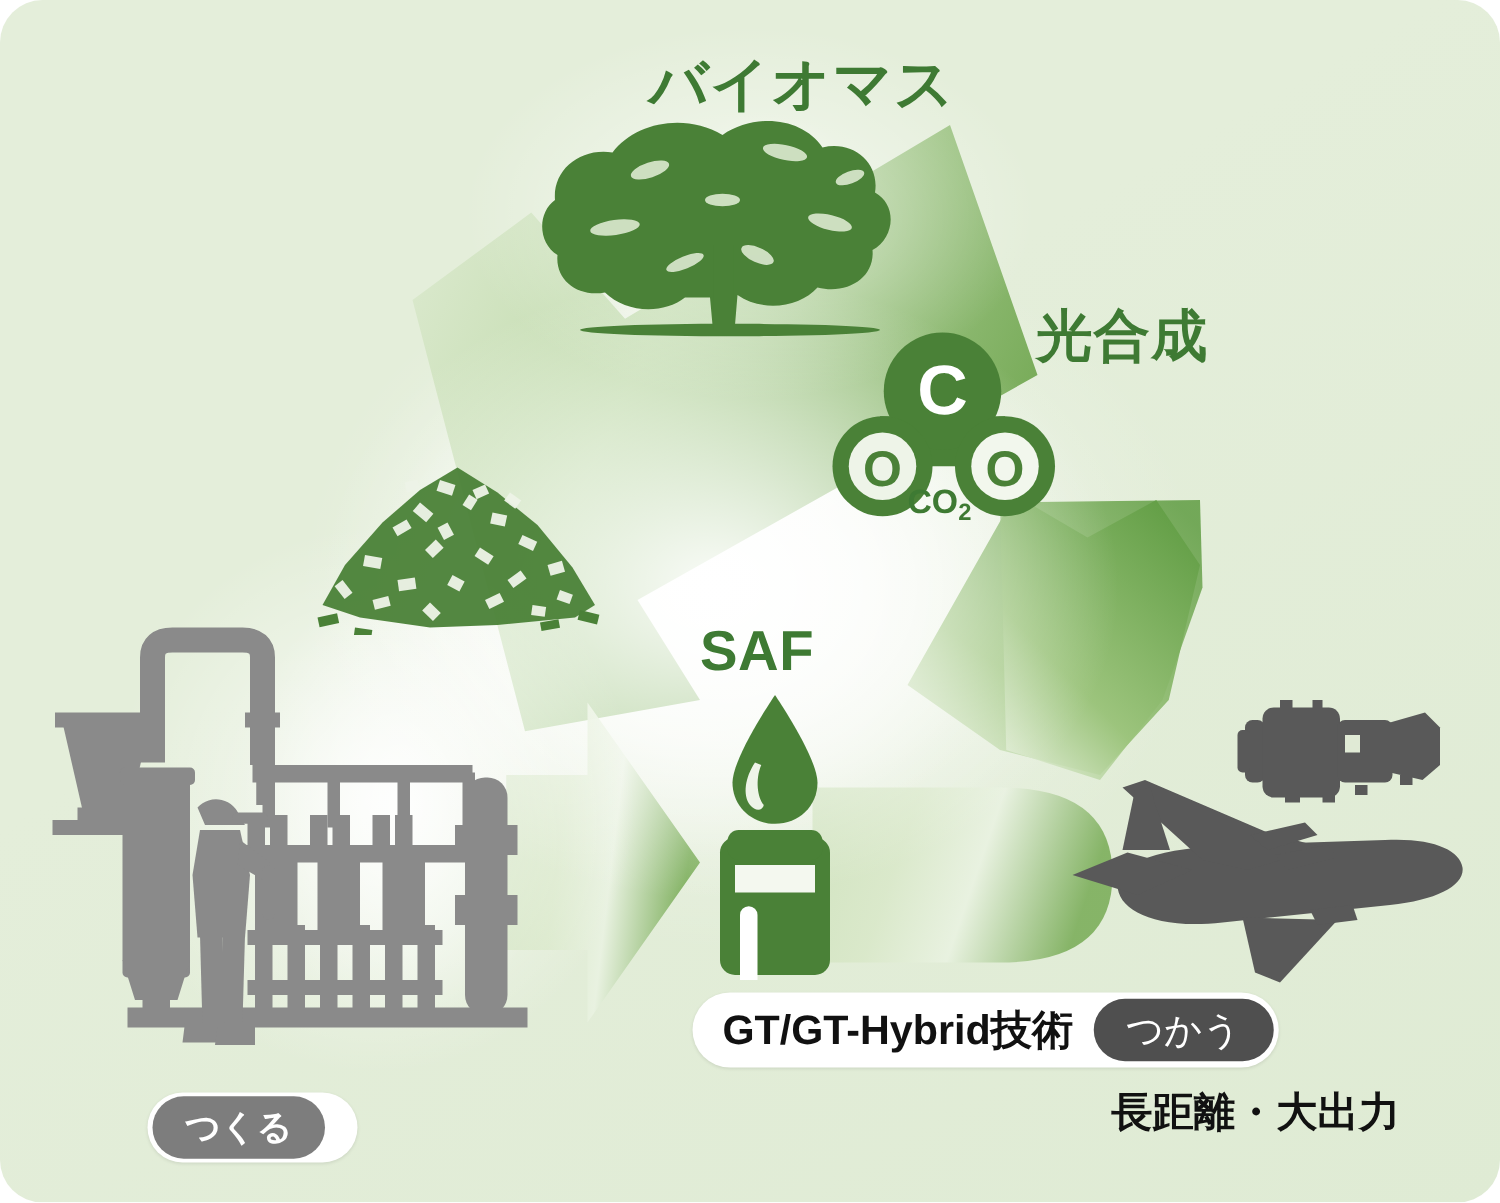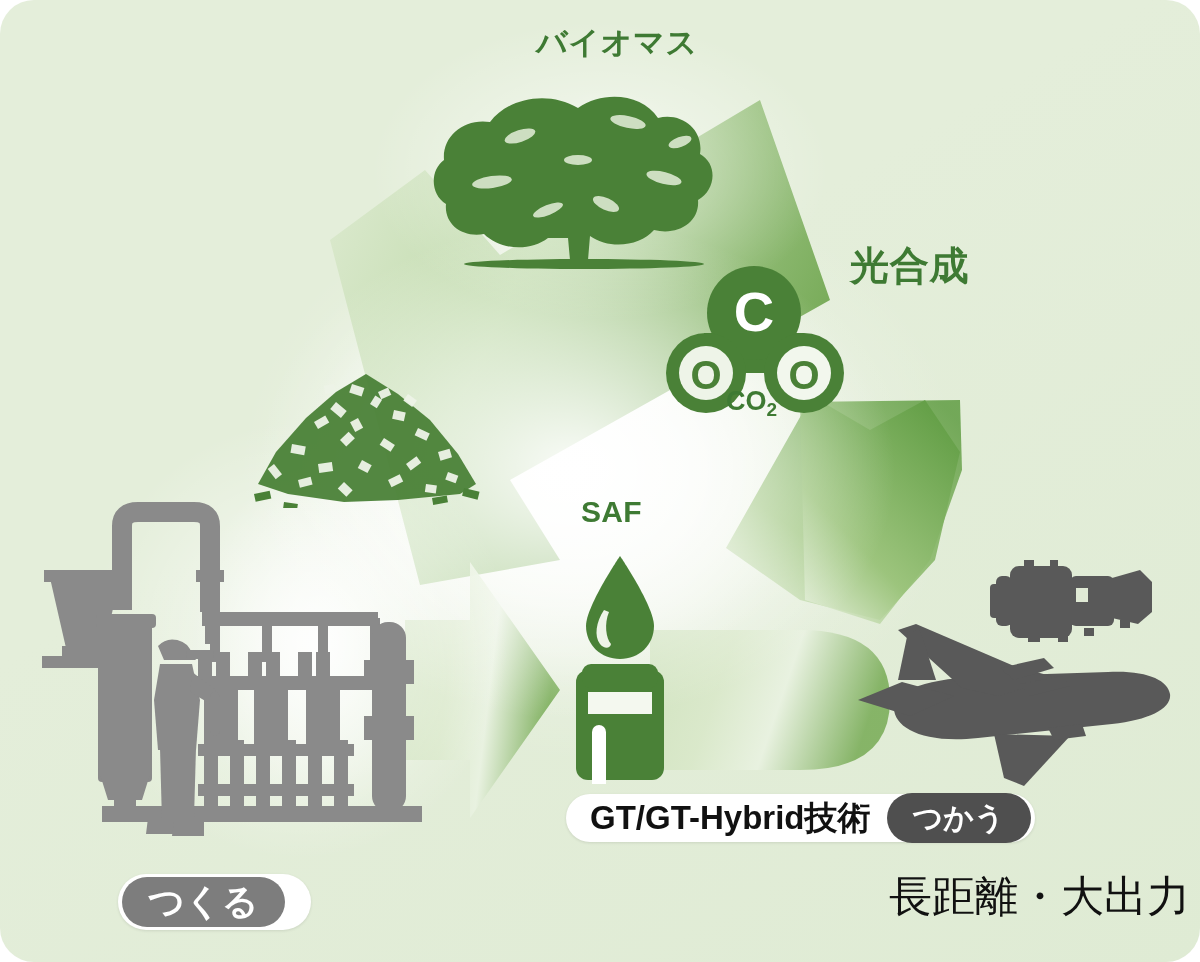--- a/index.html
+++ b/index.html
@@ -34,24 +34,24 @@
   #arrows{position:absolute;left:0;top:0;width:1200px;height:962px;}
 
   
   .lbl{
     position:absolute;
     font-weight:bold;
     color:#3e7a33;
     letter-spacing:0.02em;
     white-space:nowrap;
   }
-  #label-biomass{left:519px;top:22px;font-size:31px;margin-left:17px;}
-  #label-photo{left:850px;top:239px;font-size:39px;}
+  #label-biomass{left:519px;top:36px;font-size:47px;}
+  #label-photo{left:829px;top:239px;font-size:45px;}
   #label-crush{left:195px;top:314px;font-size:39px;}
-  #label-saf{left:560px;top:495px;font-size:30px;letter-spacing:0.01em;margin-left:21px;}
+  #label-saf{left:560px;top:495px;font-size:45px;letter-spacing:0.01em;}
 
   
   #co2{position:absolute;left:654px;top:255px;width:200px;height:175px;}
   #co2-label{
     position:absolute;left:726px;top:386px;
     font-size:27px;font-weight:bold;color:#3e7a33;white-space:nowrap;text-align:center;
   }
   #co2-label sub{font-size:19px;}
 
   
@@ -60,59 +60,59 @@
     background:#ffffff;
     border-radius:999px;
     display:flex;align-items:center;
     box-shadow:0 1px 3px rgba(0,0,0,0.10);
   }
   .pill-dark{
     background:#4f4f4f;
     border-radius:999px;
     display:flex;align-items:center;justify-content:center;
     color:#ffffff;
-    font-weight:bold;
+    font-weight:normal;
   }
   .pill-gray{
     background:#7d7d7d;
     border-radius:999px;
     display:flex;align-items:center;justify-content:center;
     color:#ffffff;
     font-weight:bold;
   }
 
   
   #callout-use{
-    left:566px;top:794px;height:48px;
+    left:554px;top:794px;height:60px;
     padding:0 4px 0 24px;
   }
   #callout-use .txt{
     font-size:33px;font-weight:bold;color:#111111;white-space:nowrap;
     padding-right:16px;
   }
   #callout-use .pill-dark{
     height:50px;padding:0 26px;font-size:30px;
   }
 
   
   #callout-make{
     left:118px;top:874px;height:56px;
     padding:0 26px 0 4px;
   }
   #callout-make .pill-gray{
-    height:50px;padding:0 26px;font-size:36px;
+    height:50px;padding:0 26px;font-size:28px;
   }
   #callout-make .txt{
     font-size:33px;font-weight:bold;color:#111111;white-space:nowrap;
     padding-left:18px;
   }
 
   #label-range{
     position:absolute;left:889px;top:868px;
-    font-size:43px;font-weight:normal;color:#111111;white-space:nowrap;
+    font-size:33px;font-weight:bold;color:#111111;white-space:nowrap;
   }
 
   
   .sil{position:absolute;}
 </style>
 </head>
 <body>
 
 <div id="stage">
   <div id="panel">

